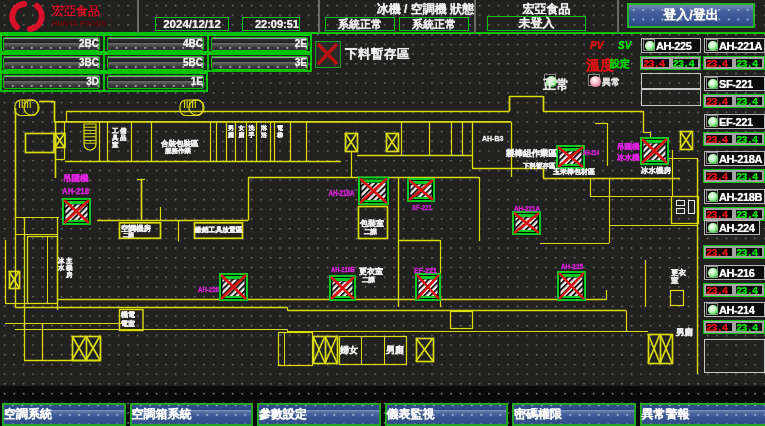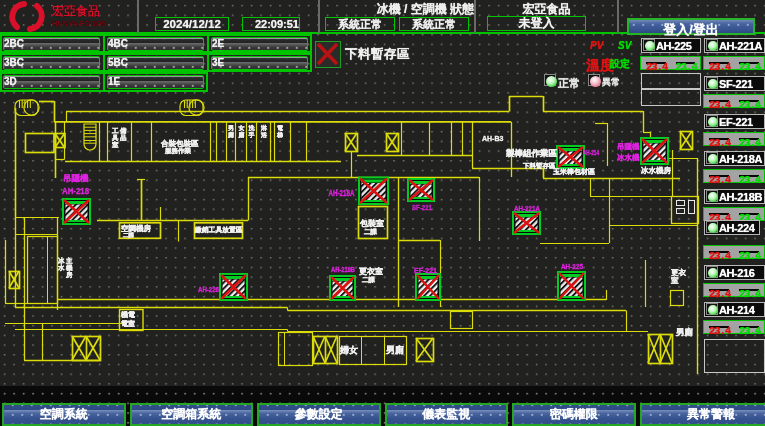--- a/index.html
+++ b/index.html
@@ -2,28 +2,28 @@
 <html><head><meta charset="utf-8">
 <style>
 *{margin:0;padding:0;box-sizing:border-box}
 html,body{width:765px;height:426px;overflow:hidden;background:#000}
 body{font-family:"Liberation Sans",sans-serif;position:relative}
 div{text-shadow:0 0 0.8px}
 #stage{position:absolute;left:0;top:0;width:765px;height:426px;background:#21211f;overflow:hidden}
 .dots{background-image:radial-gradient(circle,#b0b0a4 0.7px,rgba(0,0,0,0) 0.9px);background-size:9.5px 9.7px;background-position:4px 5px}
 .abs{position:absolute}
 .grnbrd{border:1px solid #00c400}
-.gbtn{position:absolute;height:14px;background-image:radial-gradient(circle,#c8c8c0 0.6px,rgba(0,0,0,0) 0.9px),linear-gradient(#6e6e6c,#39393b 35%,#28282a 80%,#222224);background-size:9.5px 9.7px,100% 100%;border:1px solid #00c400;border-radius:2px;color:#f0f0f0;font-size:10px;font-weight:bold;text-align:left;line-height:12px;box-shadow:inset 0 1px 0 #999}
-.navbtn{position:absolute;top:403px;height:23px;background-image:radial-gradient(circle,#b8c4dc 0.6px,rgba(0,0,0,0) 0.9px),linear-gradient(#7a90bc,#48649e 18%,#35528f 45%,#2e4a86);background-size:9.5px 9.7px,100% 100%;border:2px solid #24a824;color:#fff;font-size:12px;font-weight:bold;text-align:center;line-height:18px}
+.gbtn{position:absolute;height:14px;background-image:radial-gradient(circle,#c8c8c0 0.6px,rgba(0,0,0,0) 0.9px),linear-gradient(#6e6e6c,#39393b 35%,#28282a 80%,#222224);background-size:9.5px 9.7px,100% 100%;border:1px solid #00c400;border-radius:2px;color:#f0f0f0;font-size:10px;font-weight:bold;text-align:right;line-height:12px;box-shadow:inset 0 1px 0 #999}
+.navbtn{position:absolute;top:403px;height:23px;background-image:radial-gradient(circle,#b8c4dc 0.6px,rgba(0,0,0,0) 0.9px),linear-gradient(#7a90bc,#48649e 18%,#35528f 45%,#2e4a86);background-size:9.5px 9.7px,100% 100%;border:2px solid #24a824;color:#fff;font-size:12px;font-weight:bold;text-align:left;line-height:18px}
 .eqname{position:absolute;height:15px;background:#0a0a0a;border:1px solid #b8b8b8;color:#fff;font-size:11px;font-weight:bold}
 .eqname .led{position:absolute;left:1px;top:0px;width:12px;height:12px;border:1px solid #888;background:#111}
 .eqname .led::after{content:"";position:absolute;left:1px;top:1px;width:9.5px;height:9.5px;border-radius:50%;background:radial-gradient(circle at 40% 35%,#ffffff,#b8f5b8 40%,#3ecf3e 75%,#127012)}
 .eqname .nm{position:absolute;left:14px;top:1px;letter-spacing:-0.4px;white-space:nowrap}
 .eqtemp{position:absolute;height:14px;background:#050505;border:1px solid #00c400;display:flex}
-.eqtemp span{display:block;width:50%;height:100%;border:5px solid #a3a3a3;font-family:"Liberation Mono",monospace;font-weight:bold;font-size:10.5px;line-height:11px;text-align:right;letter-spacing:-1px}
+.eqtemp span{display:block;width:50%;height:100%;border:2px solid #a3a3a3;font-family:"Liberation Mono",monospace;font-weight:bold;font-size:10.5px;line-height:11px;text-align:left;letter-spacing:-1px}
 .eqtemp .pv{color:#e01212}
 .eqtemp .sv{color:#00dc00}
 .emptybox{position:absolute;background:transparent;border:1px solid #c8c8c8}
 </style></head>
 <body>
 
 <div id="stage" class="dots"></div>
 
 <svg id="plan" class="abs" style="left:0;top:0" width="765" height="426" viewBox="0 0 765 426">
 <defs>
@@ -628,21 +628,21 @@
   <div class="abs" style="left:320px;top:1px;width:154px;height:14px;color:#f0f0f0;font-size:12px;font-weight:bold;text-align:right">冰機 / 空調機 狀態</div>
 
   <div class="abs grnbrd" style="left:325px;top:17px;width:70px;height:14px;color:#f0f0f0;font-size:11px;font-weight:bold;text-align:center;line-height:12px">系統正常</div>
 
   <div class="abs grnbrd" style="left:399px;top:17px;width:70px;height:14px;color:#f0f0f0;font-size:11px;font-weight:bold;text-align:center;line-height:12px">系統正常</div>
 
   <div class="abs" style="left:476px;top:1px;width:141px;height:14px;color:#f0f0f0;font-size:12px;font-weight:bold;text-align:center">宏亞食品</div>
 
   <div class="abs grnbrd" style="left:487px;top:16px;width:99px;height:15px;color:#f0f0f0;font-size:12px;font-weight:bold;text-align:center;line-height:13px">未登入</div>
 
-  <div class="abs" style="left:627px;top:18px;width:128px;height:17px;background-image:radial-gradient(circle,#b8c4dc 0.6px,rgba(0,0,0,0) 0.9px),linear-gradient(#7189b8,#46639f 30%,#2e4a86);background-size:9.5px 9.7px,100% 100%;border:2px solid #27b427;color:#fff;font-size:13px;font-weight:bold;text-align:center;line-height:20px">登入/登出</div>
+  <div class="abs" style="left:627px;top:3px;width:128px;height:25px;background-image:radial-gradient(circle,#b8c4dc 0.6px,rgba(0,0,0,0) 0.9px),linear-gradient(#7189b8,#46639f 30%,#2e4a86);background-size:9.5px 9.7px,100% 100%;border:2px solid #27b427;color:#fff;font-size:13px;font-weight:bold;text-align:center;line-height:20px">登入/登出</div>
 </div>
 
 <div class="abs" style="left:0;top:34px;width:312px;height:19px;border:2px solid #00c400"></div>
 <div class="abs" style="left:0;top:53px;width:312px;height:19px;border:2px solid #00c400"></div>
 <div class="abs" style="left:0;top:72px;width:208px;height:20px;border:2px solid #00c400"></div>
 <div class="abs" style="left:103px;top:34px;width:2px;height:58px;background:#00c400"></div>
 <div class="abs" style="left:207px;top:34px;width:2px;height:38px;background:#00c400"></div>
 <div class="gbtn dots" style="left:3px;top:37px;width:97px">2BC</div>
 <div class="gbtn dots" style="left:107px;top:37px;width:97px">4BC</div>
 <div class="gbtn dots" style="left:211px;top:37px;width:97px">2E</div>
@@ -661,21 +661,21 @@
 <div class="abs" style="left:345px;top:46px;width:90px;height:16px;color:#f2f2f2;font-size:12.5px;font-weight:bold;letter-spacing:0.5px">下料暫存區</div>
 
 <div class="abs" style="left:590px;top:40px;color:#e01212;font-size:10px;font-weight:bold;font-style:italic">PV</div>
 <div class="abs" style="left:618px;top:40px;color:#00dc00;font-size:10px;font-weight:bold;font-style:italic">SV</div>
 <div class="abs" style="left:586px;top:57px;color:#e01212;font-size:14px;font-weight:bold">溫度</div>
 <div class="abs" style="left:610px;top:57px;color:#00dc00;font-size:10px;font-weight:bold">設定</div>
 
 <div class="abs" style="left:544px;top:74px;width:12px;height:12px;border:1px solid #888;background:#111">
     <div style="width:11px;height:11px;margin:0.5px;border-radius:50%;background:radial-gradient(circle at 40% 35%,#fff,#b8f5b8 40%,#3ecf3e 75%,#127012)"></div>
   </div>
-<div class="abs" style="left:558px;top:76px;color:#e8e8e8;font-size:11px;font-weight:bold">正常</div>
+<div class="abs" style="left:543px;top:76px;color:#e8e8e8;font-size:13px;font-weight:bold">正常</div>
 
 <div class="abs" style="left:588px;top:74px;width:12px;height:12px;border:1px solid #888;background:#111">
     <div style="width:11px;height:11px;margin:0.5px;border-radius:50%;background:radial-gradient(circle at 40% 35%,#fff,#f5c0cc 40%,#e77791 75%,#a02040)"></div>
   </div>
 <div class="abs" style="left:602px;top:76px;color:#e8e8e8;font-size:9px;font-weight:bold">異常</div>
 
 <div id="eqA">
     <div class="eqname" style="left:641px;top:38px;width:60px">
       <div class="led"></div>
       <div class="nm">AH-225</div>

